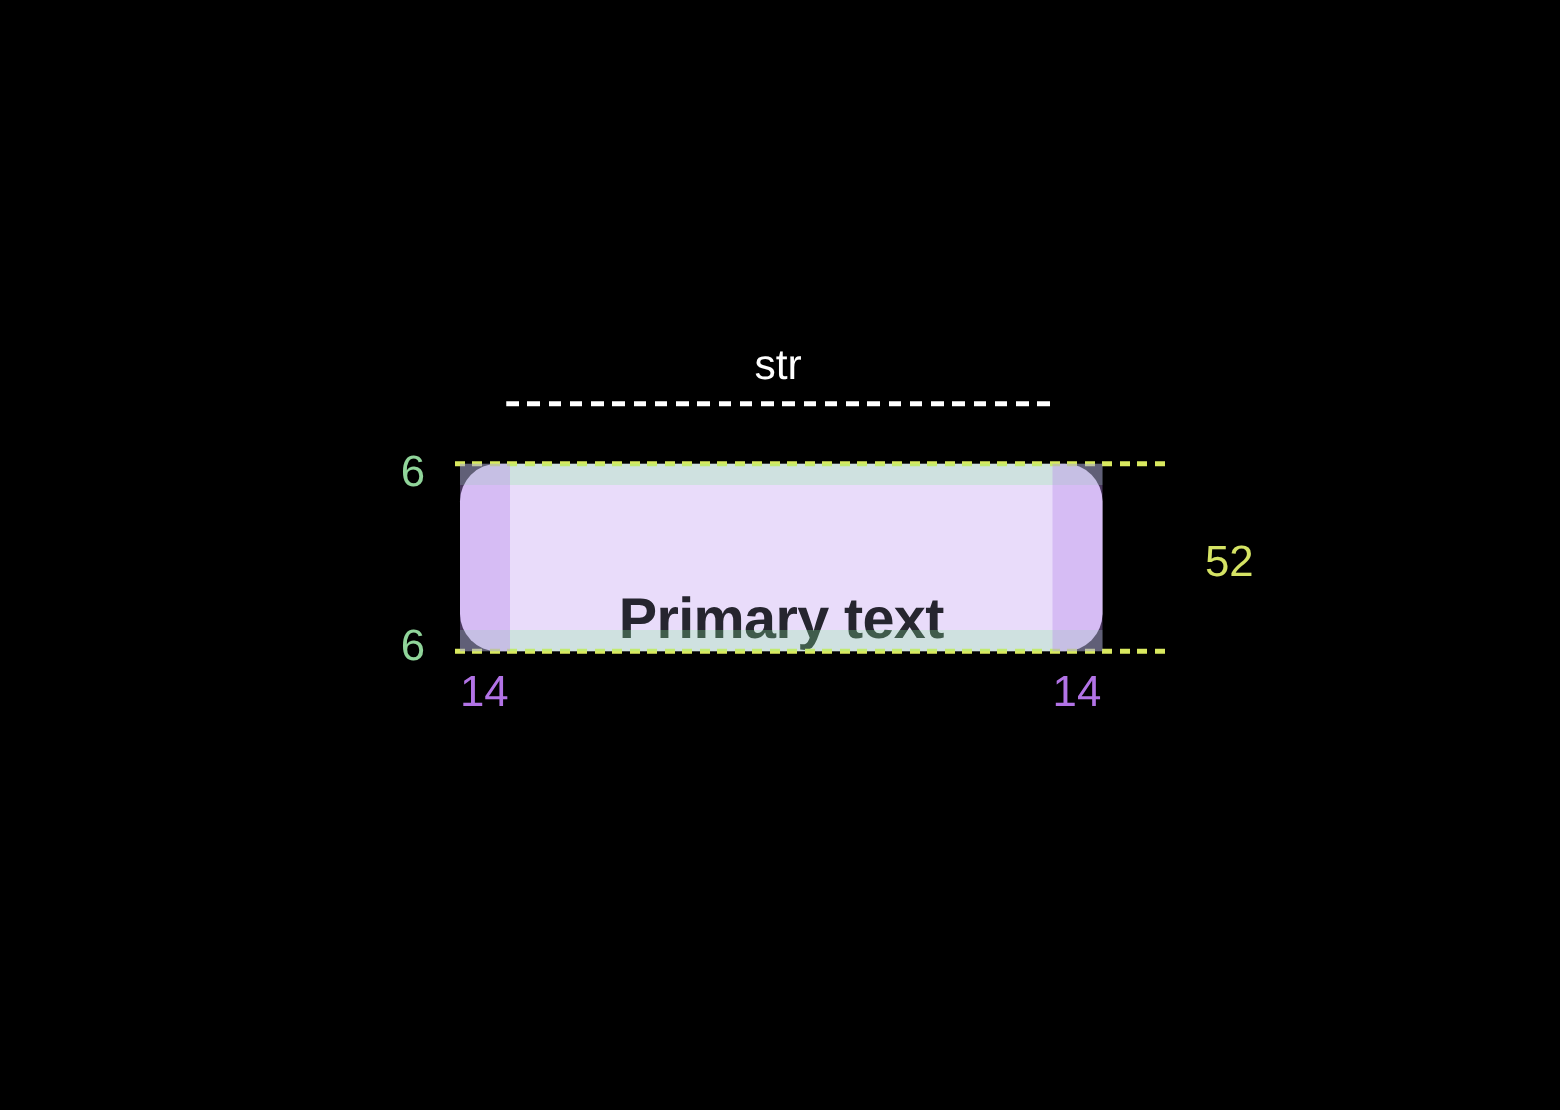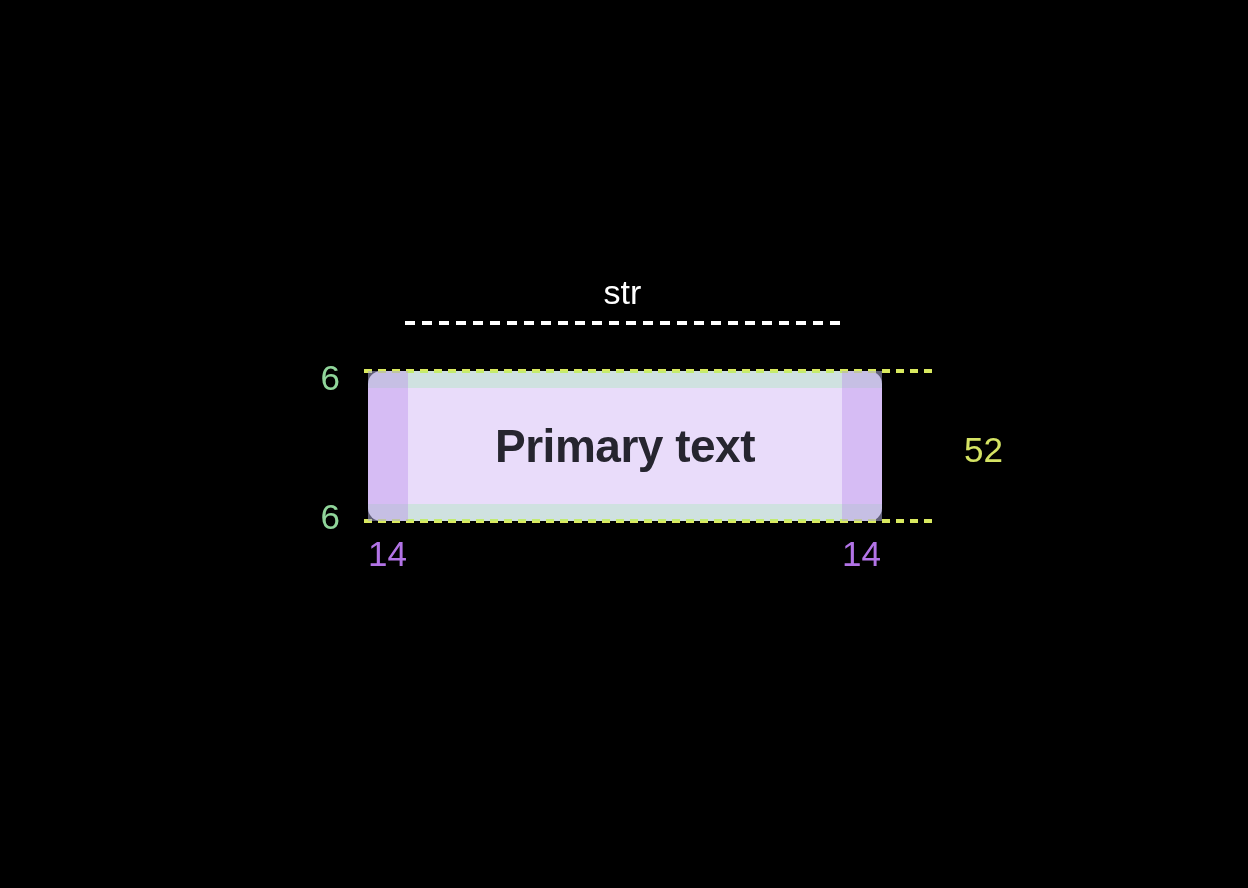--- a/index.html
+++ b/index.html
@@ -45,25 +45,25 @@
   .button-spec {
     position: absolute;
     left: 368px;
     top: 361px;
     width: 514px;
     height: 150px;
   }
   .pill {
     position: absolute;
     inset: 0;
-    border-radius: 13px;
+    border-radius: 30px;
     background: var(--pill-fill, #e9dcfa);
     z-index: 1;
     display: flex;
-    align-items: center;
+    align-items: flex-end;
     justify-content: center;
   }
   .pill-label {
     font-size: 46px;
     font-weight: bold;
     letter-spacing: -0.5px;
     color: var(--button-text, #26252f);
   }
   .edge-guide {
     position: absolute;

